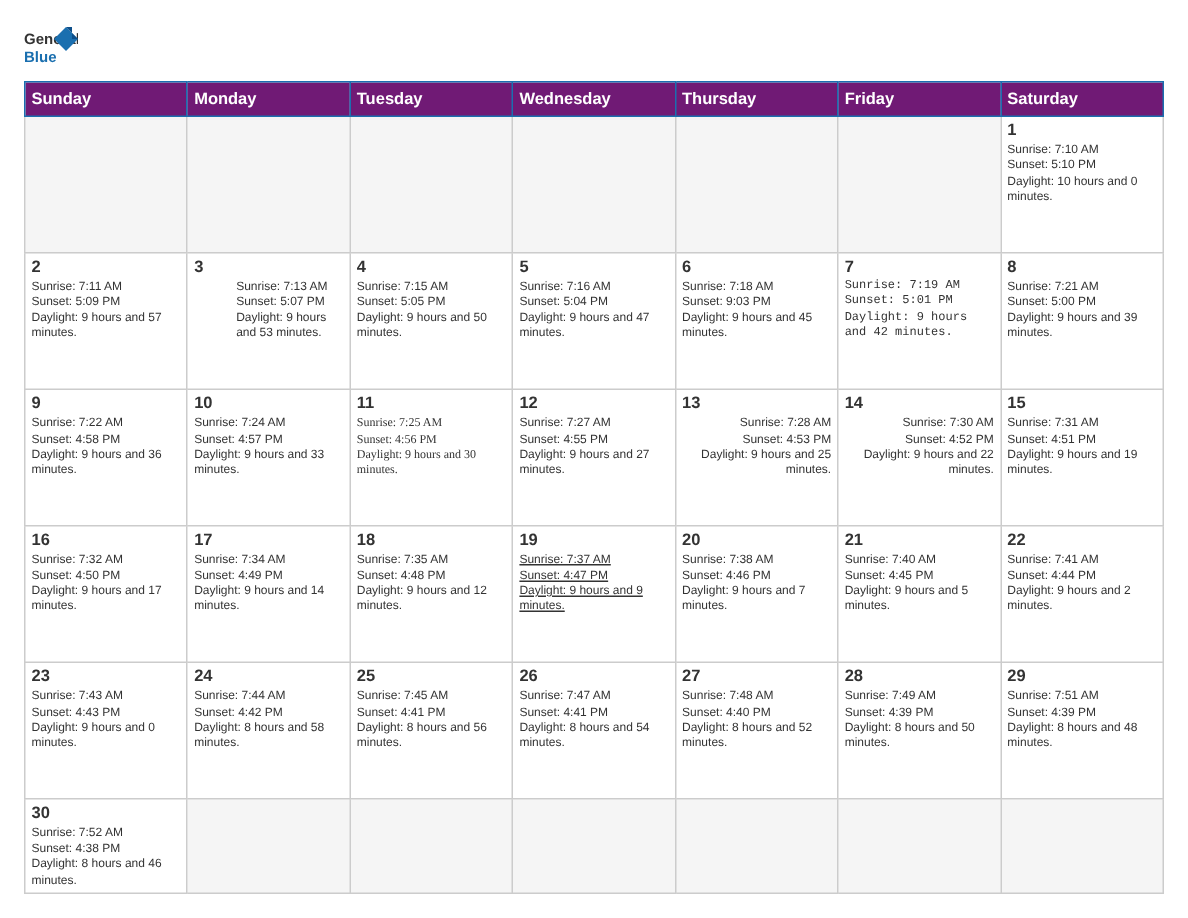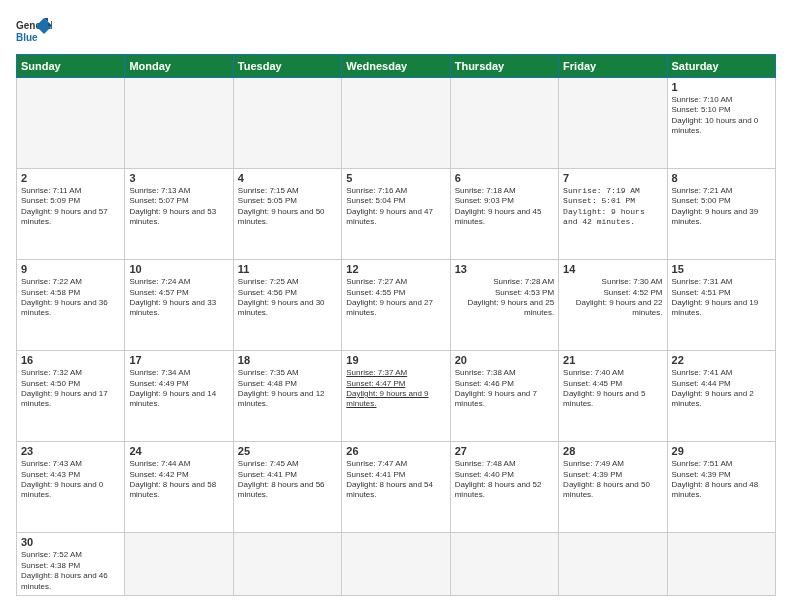--- a/index.html
+++ b/index.html
@@ -47,21 +47,21 @@
       margin-top: 2px;
     }
     .calendar {
       flex: 1;
       border: 1px solid #ccc;
       border-collapse: collapse;
       width: 100%;
       table-layout: fixed;
     }
     .calendar thead tr th {
-      background-color: #15803d;
+      background-color: #701a75;
       color: #fff;
       font-size: 11px;
       font-weight: bold;
       padding: 5px 4px;
       text-align: left;
       border: 1px solid #1a6faf;
     }
     .calendar tbody tr td {
       border: 1px solid #ccc;
       vertical-align: top;
@@ -142,21 +142,21 @@
         </tr>
         <tr>
           <td>
             <span class="day-number">2</span>
             <div class="day-info" style="white-space: pre-line;">Sunrise: 7:11 AM
 Sunset: 5:09 PM
 Daylight: 9 hours and 57 minutes.</div>
           </td>
           <td>
             <span class="day-number">3</span>
-            <div class="day-info" style="white-space: pre-line;">Sunrise: 7:13 AM
+            <div class="day-info" style="white-space: pre-line; margin-left: 28px;">Sunrise: 7:13 AM
 Sunset: 5:07 PM
 Daylight: 9 hours and 53 minutes.</div>
           </td>
           <td>
             <span class="day-number">4</span>
             <div class="day-info" style="white-space: pre-line;">Sunrise: 7:15 AM
 Sunset: 5:05 PM
 Daylight: 9 hours and 50 minutes.</div>
           </td>
           <td>
@@ -192,21 +192,21 @@
 Daylight: 9 hours and 36 minutes.</div>
           </td>
           <td>
             <span class="day-number">10</span>
             <div class="day-info" style="white-space: pre-line;">Sunrise: 7:24 AM
 Sunset: 4:57 PM
 Daylight: 9 hours and 33 minutes.</div>
           </td>
           <td>
             <span class="day-number">11</span>
-            <div class="day-info" style="white-space: pre-line;">Sunrise: 7:25 AM
+            <div class="day-info" style="white-space: pre-line; font-family: Liberation Serif, serif;">Sunrise: 7:25 AM
 Sunset: 4:56 PM
 Daylight: 9 hours and 30 minutes.</div>
           </td>
           <td>
             <span class="day-number">12</span>
             <div class="day-info" style="white-space: pre-line;">Sunrise: 7:27 AM
 Sunset: 4:55 PM
 Daylight: 9 hours and 27 minutes.</div>
           </td>
           <td>

